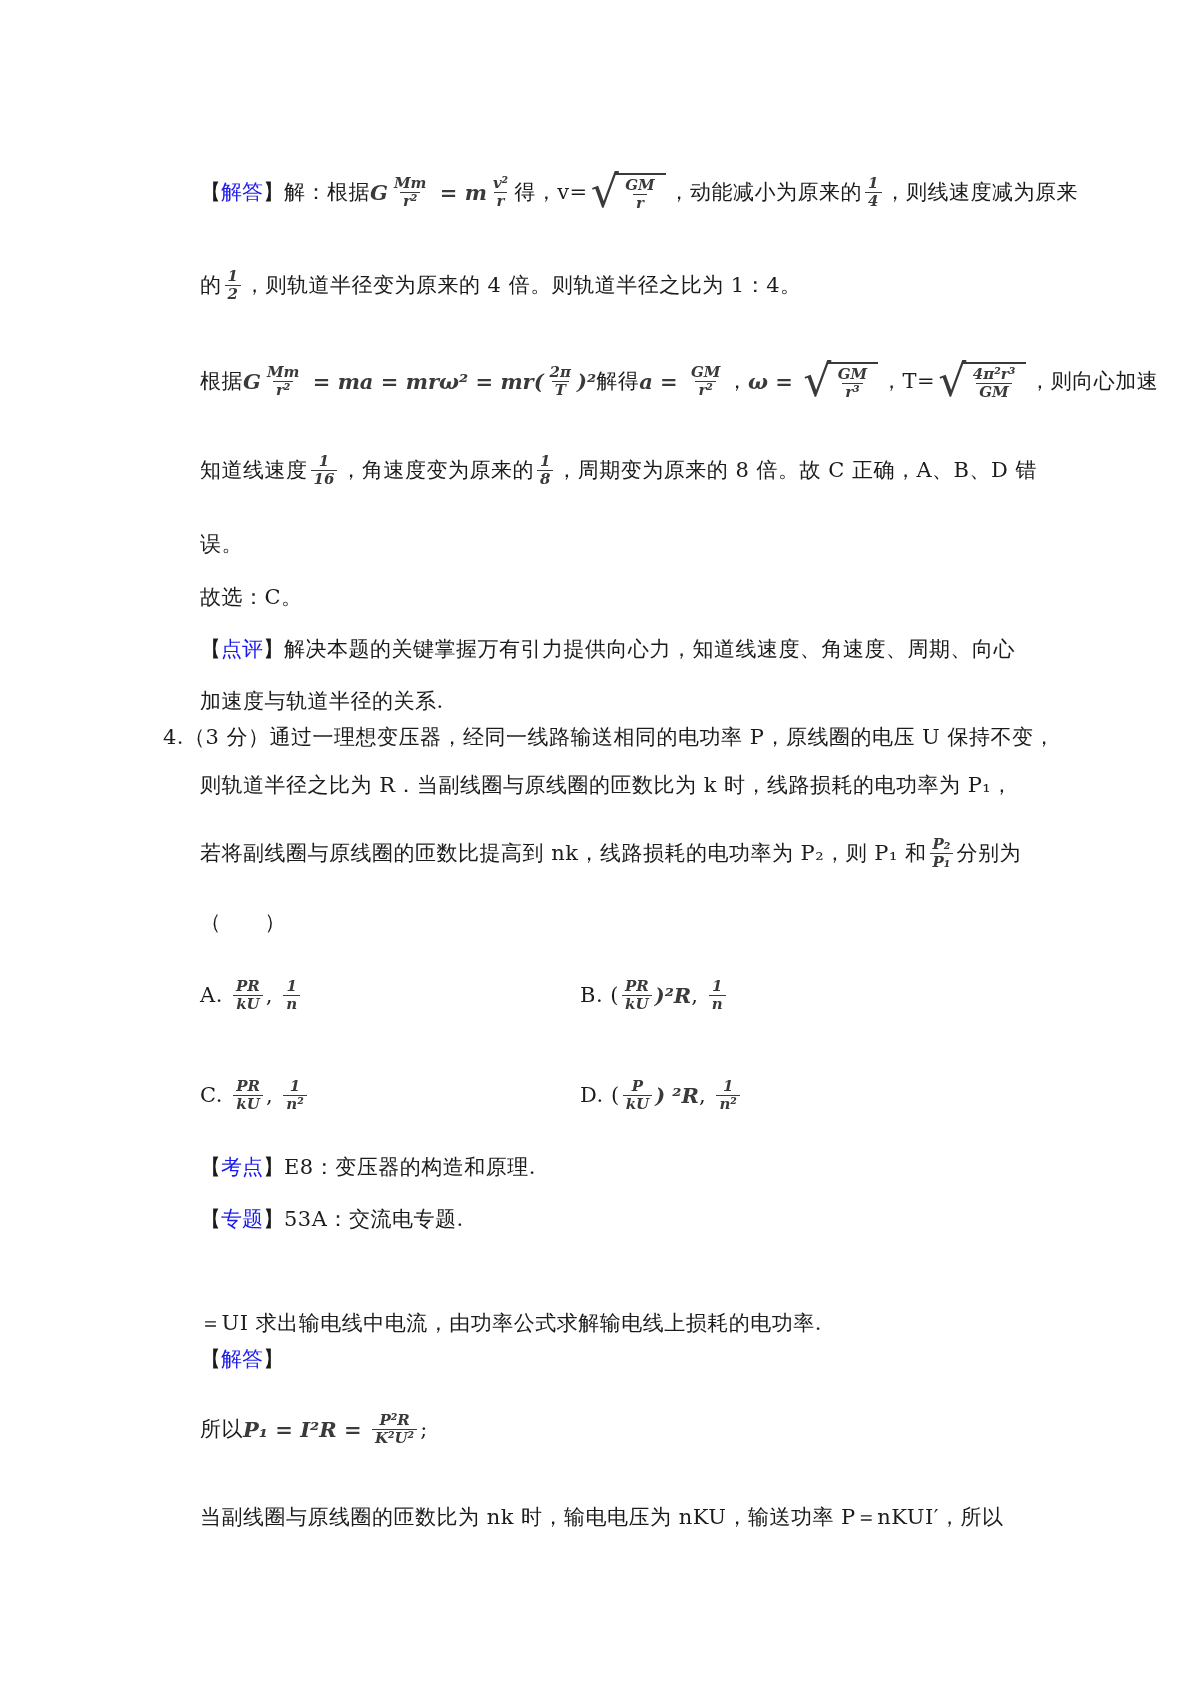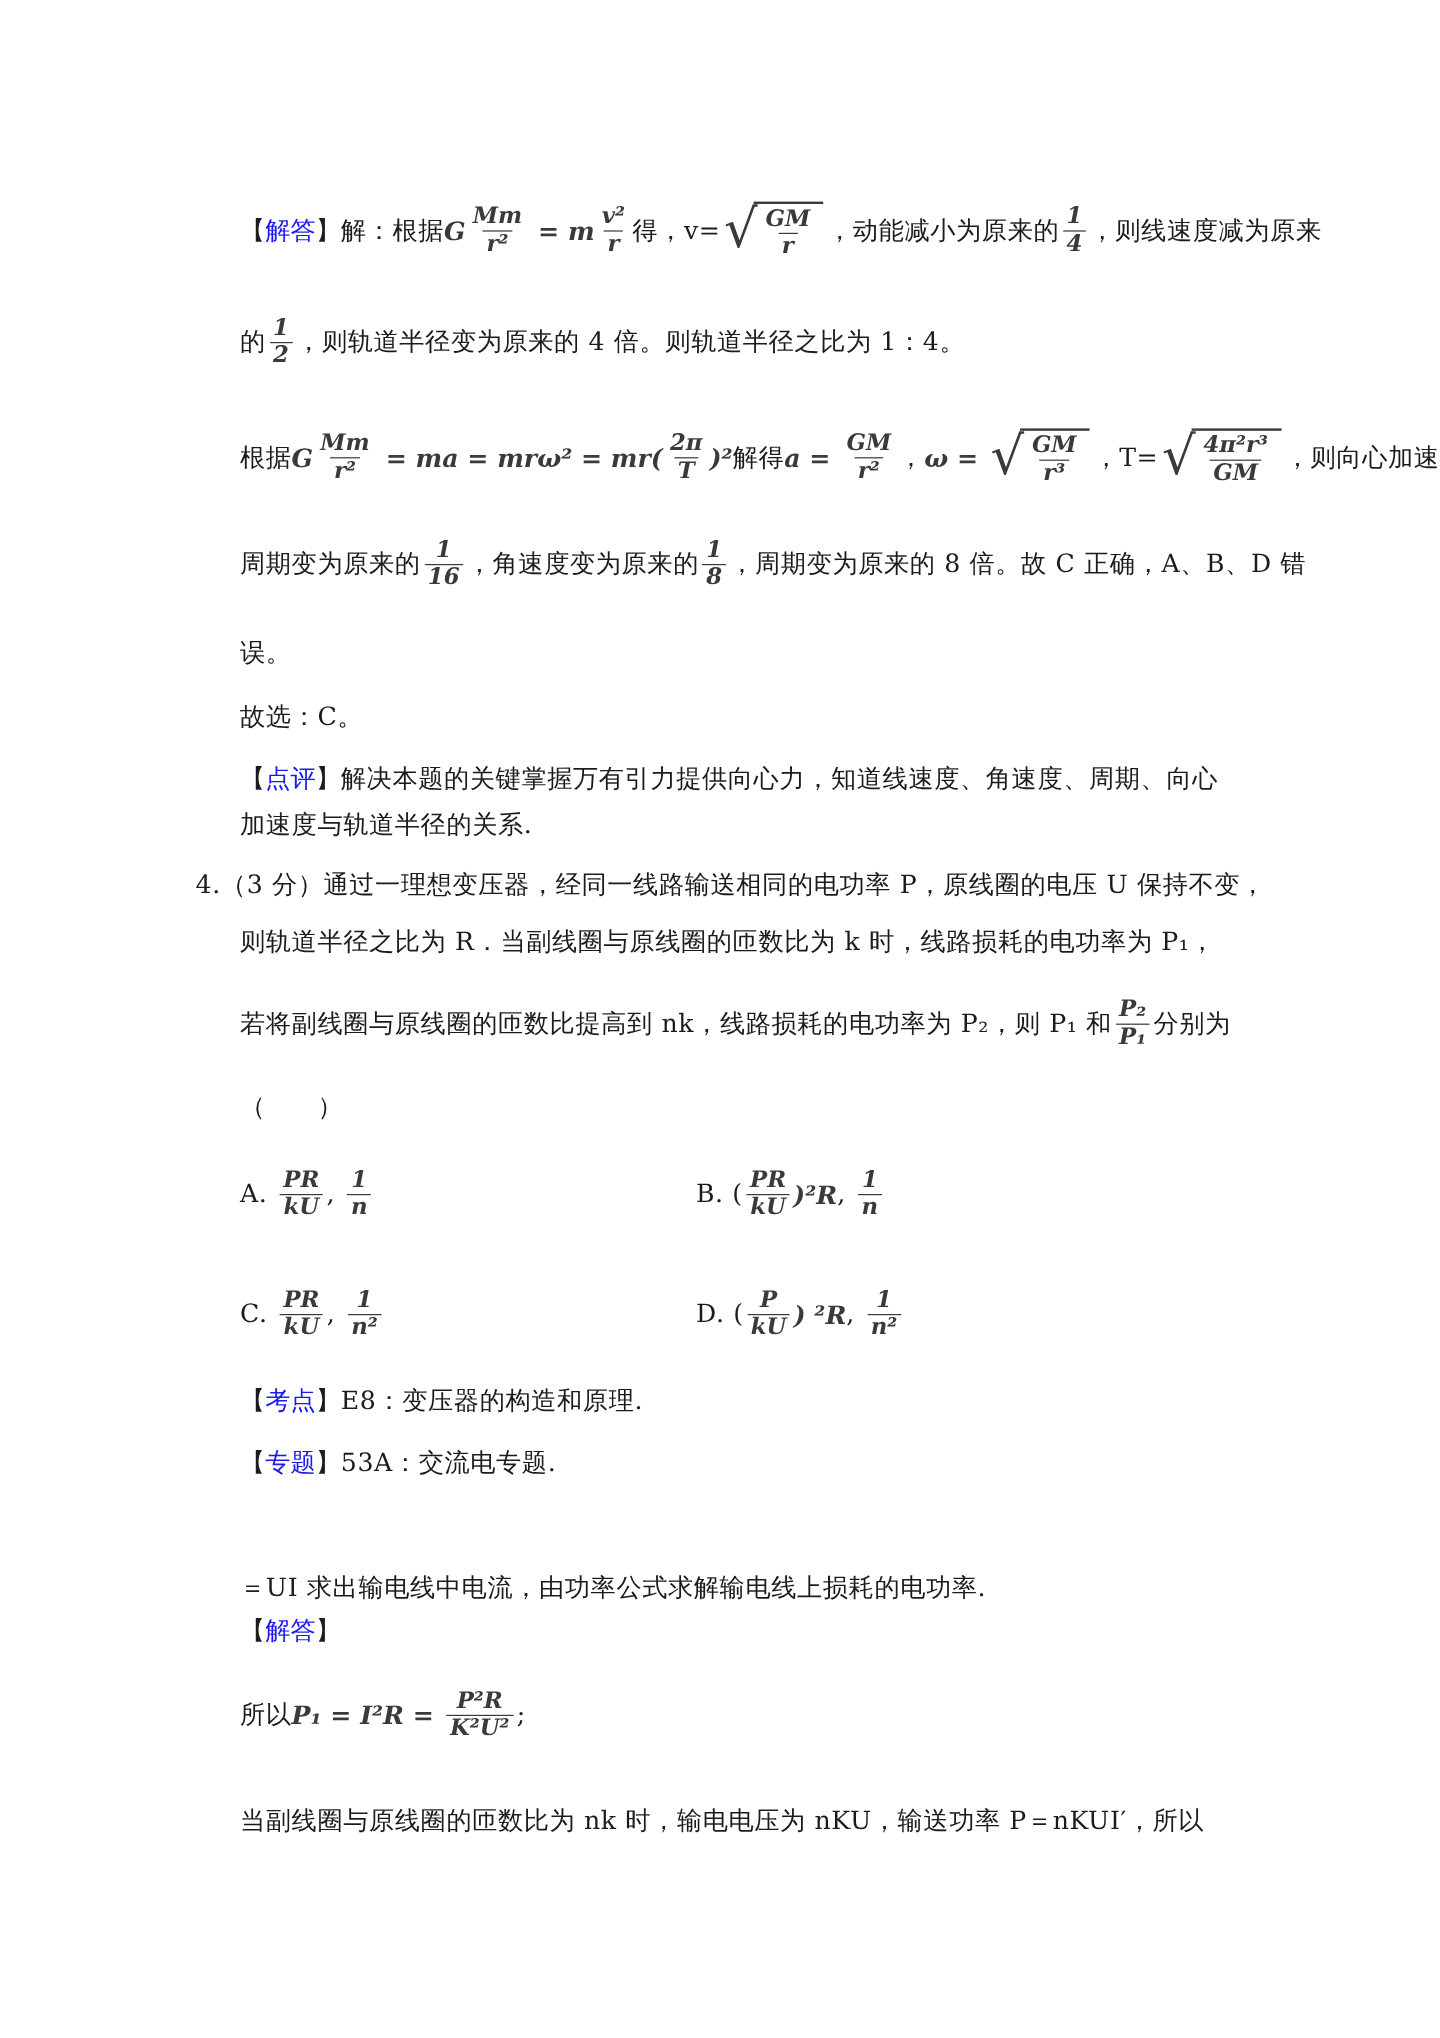--- a/index.html
+++ b/index.html
@@ -38,21 +38,21 @@
     color:var(--math);
     letter-spacing:0;
   }
   .frac{
     display:inline-flex;
     flex-direction:column;
     align-items:center;
     font-style:italic;
     font-weight:bold;
     color:var(--math);
-    font-size:19px;
+    font-size:15px;
     line-height:1.12;
     margin:0 3px;
     text-align:center;
     letter-spacing:0;
     vertical-align:middle;
   }
   .frac .num,.frac .den{padding:0 3px;}
   .frac .den{border-top:1.6px solid var(--math);}
   .sqrt{
     display:inline-flex;
@@ -77,25 +77,25 @@
   .tagwrap{color:var(--text);letter-spacing:0;text-align:center;}
   .tagname{color:var(--tagblue);}
 </style>
 </head>
 <body>
 
 <div class="page">
   <div class="line" style="top:148px;height:88px"><span class="tagwrap">【<span class="tagname">解答</span>】</span><span class="t">解：根据</span><span class="m">G</span><span class="frac"><span class="num">Mm</span><span class="den">r²</span></span><span class="m"> = m</span><span class="frac"><span class="num">v²</span><span class="den">r</span></span><span class="t">得，v=</span><span class="sqrt"><span class="rad">√</span><span class="sqbody"><span class="frac"><span class="num">GM</span><span class="den">r</span></span></span></span><span class="t">，动能减小为原来的</span><span class="frac"><span class="num">1</span><span class="den">4</span></span><span class="t">，则线速度减为原来</span></div>
   <div class="line" style="top:243px;height:84px"><span class="t">的</span><span class="frac"><span class="num">1</span><span class="den">2</span></span><span class="t">，则轨道半径变为原来的 4 倍。则轨道半径之比为 1：4。</span></div>
   <div class="line" style="top:336px;height:90px"><span class="t">根据</span><span class="m">G</span><span class="frac"><span class="num">Mm</span><span class="den">r²</span></span><span class="m"> = ma = mrω² = mr(</span><span class="frac"><span class="num">2π</span><span class="den">T</span></span><span class="m">)²</span><span class="t">解得</span><span class="m">a = </span><span class="frac"><span class="num">GM</span><span class="den">r²</span></span><span class="t">，</span><span class="m">ω = </span><span class="sqrt"><span class="rad">√</span><span class="sqbody"><span class="frac"><span class="num">GM</span><span class="den">r³</span></span></span></span><span class="t">，T=</span><span class="sqrt"><span class="rad">√</span><span class="sqbody"><span class="frac"><span class="num">4π²r³</span><span class="den">GM</span></span></span></span><span class="t">，则向心加速</span></div>
-  <div class="line" style="top:426px;height:88px"><span class="t">周期变为原来的</span><span class="frac"><span class="num">1</span><span class="den">16</span></span><span class="t">，角速度变为原来的</span><span class="frac"><span class="num">1</span><span class="den">8</span></span><span class="t">，周期变为原来的 8 倍。故 C 正确，A、B、D 错</span></div>
+  <div class="line" style="top:426px;height:88px"><span class="t">知道线速度</span><span class="frac"><span class="num">1</span><span class="den">16</span></span><span class="t">，角速度变为原来的</span><span class="frac"><span class="num">1</span><span class="den">8</span></span><span class="t">，周期变为原来的 8 倍。故 C 正确，A、B、D 错</span></div>
   <div class="line" style="top:527px"><span class="t">误。</span></div>
   <div class="line" style="top:580px"><span class="t">故选：C。</span></div>
   <div class="line" style="top:632px"><span class="tagwrap">【<span class="tagname">点评</span>】</span><span class="t">解决本题的关键掌握万有引力提供向心力，知道线速度、角速度、周期、向心</span></div>
-  <div class="line" style="top:670px"><span class="t">加速度与轨道半径的关系.</span></div>
+  <div class="line" style="top:684px"><span class="t">加速度与轨道半径的关系.</span></div>
 
   <div class="line qnum" style="top:720px"><span class="t">4.（3 分）通过一理想变压器，经同一线路输送相同的电功率 P，原线圈的电压 U 保持不变，</span></div>
   <div class="line" style="top:768px"><span class="t">则轨道半径之比为 R．当副线圈与原线圈的匝数比为 k 时，线路损耗的电功率为 P₁，</span></div>
   <div class="line" style="top:807px;height:92px"><span class="t">若将副线圈与原线圈的匝数比提高到 nk，线路损耗的电功率为 P₂，则 P₁ 和</span><span class="frac"><span class="num">P₂</span><span class="den">P₁</span></span><span class="t">分别为</span></div>
   <div class="line" style="top:905px"><span class="t">（　　）</span></div>
 
   <div class="line" style="top:952px;height:86px"><span class="t">A. </span><span class="frac"><span class="num">PR</span><span class="den">kU</span></span><span class="t">, </span><span class="frac"><span class="num">1</span><span class="den">n</span></span></div>
   <div class="line colB" style="top:952px;height:86px"><span class="t">B. (</span><span class="frac"><span class="num">PR</span><span class="den">kU</span></span><span class="m">)²R</span><span class="t">, </span><span class="frac"><span class="num">1</span><span class="den">n</span></span></div>
   <div class="line" style="top:1052px;height:86px"><span class="t">C. </span><span class="frac"><span class="num">PR</span><span class="den">kU</span></span><span class="t">, </span><span class="frac"><span class="num">1</span><span class="den">n²</span></span></div>
   <div class="line colB" style="top:1052px;height:86px"><span class="t">D. (</span><span class="frac"><span class="num">P</span><span class="den">kU</span></span><span class="m">) ²R</span><span class="t">, </span><span class="frac"><span class="num">1</span><span class="den">n²</span></span></div>

